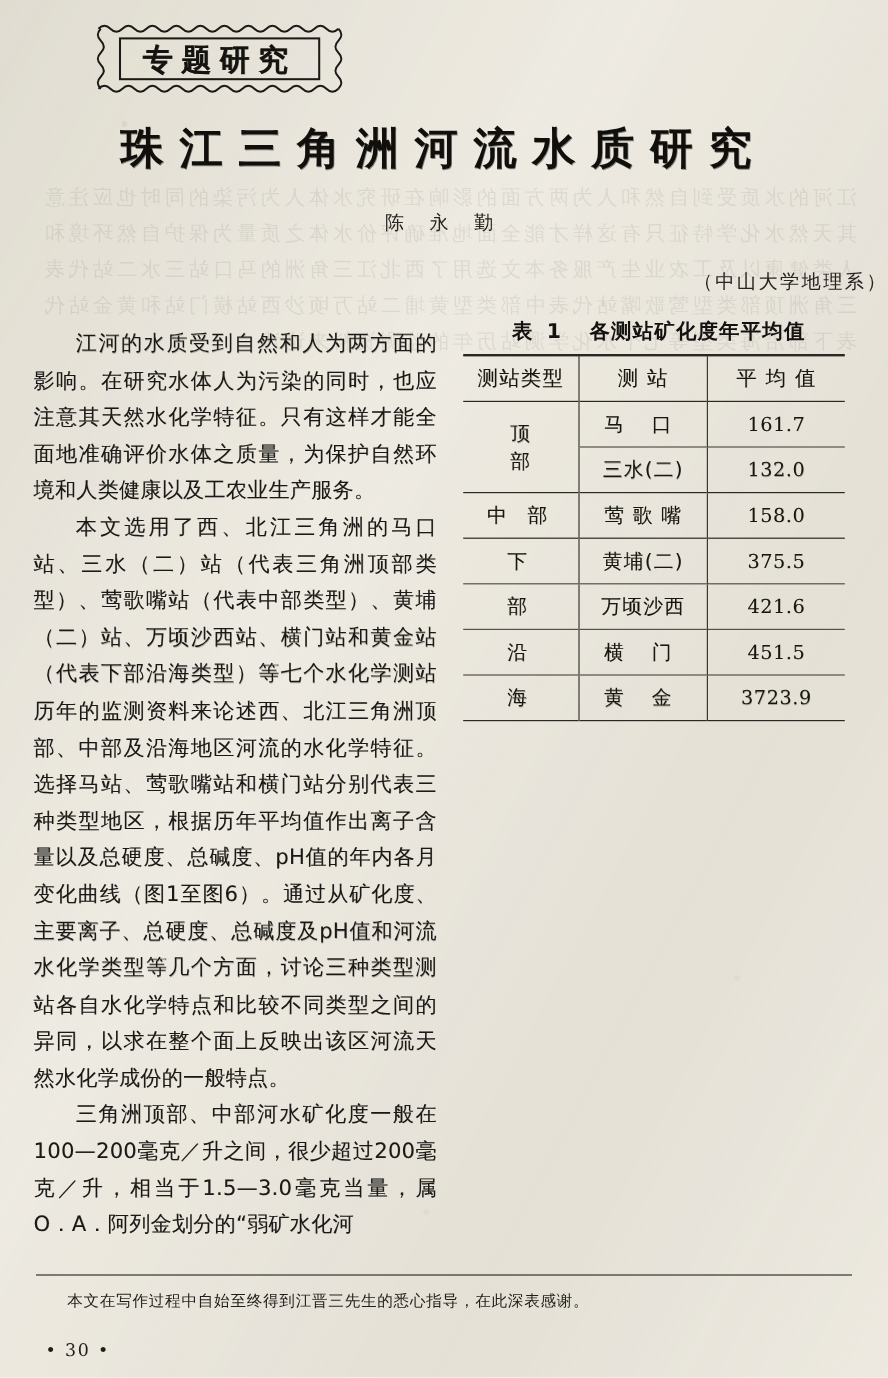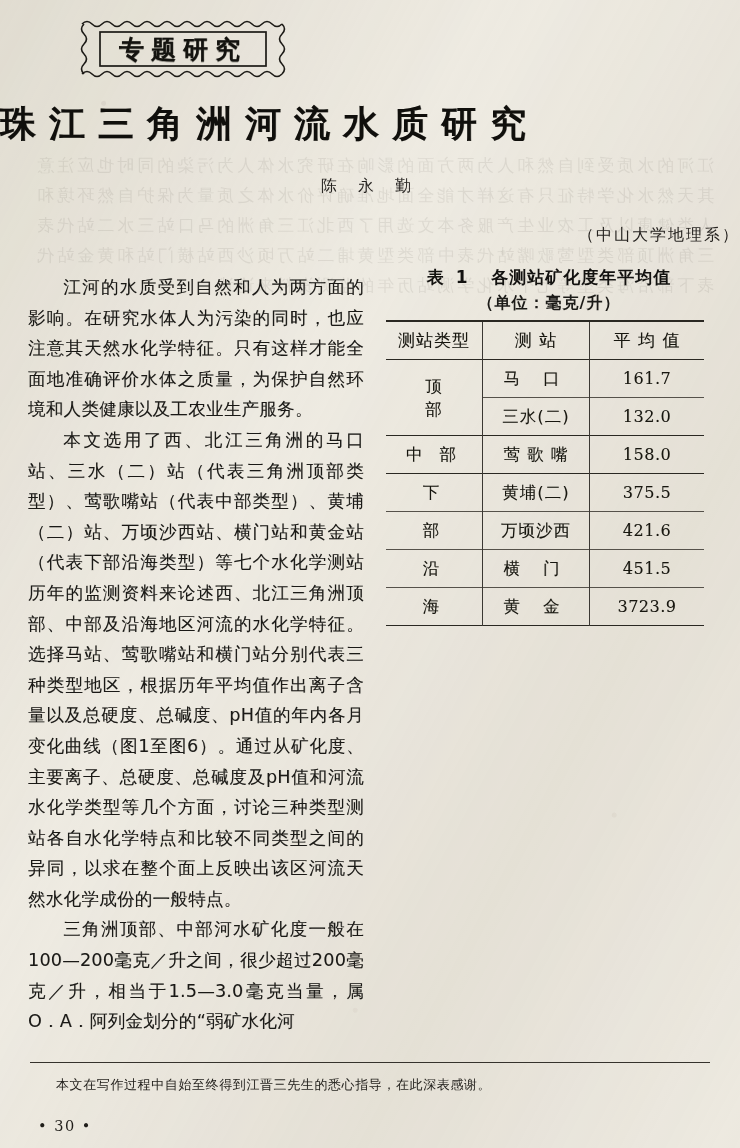--- a/index.html
+++ b/index.html
@@ -45,21 +45,21 @@
     position:absolute;left:0;top:0;width:210px;height:62px;
     display:flex;align-items:center;justify-content:center;
     font-size:25px;font-weight:bold;letter-spacing:7px;
     font-family:"DejaVu Sans","Liberation Sans",sans-serif;
     color:#14130f;
     text-shadow:.5px 0 0 rgba(20,19,15,.5), 0 .5px 0 rgba(20,19,15,.35);
   }
 
   
   .doc-title{
-    position:absolute;left:0;top:100px;width:740px;text-align:left;
+    position:absolute;left:0;top:100px;width:740px;text-align:center;
     font-size:36px;font-weight:bold;letter-spacing:13px;
     color:#100f0c;
     text-shadow:.6px .4px 0 rgba(16,15,12,.45);
   }
   .author{
     position:absolute;left:0;top:176px;width:740px;text-align:center;
     font-size:16px;letter-spacing:8px;color:#262320;
   }
   .affil{
     position:absolute;left:0;top:225px;width:740px;text-align:right;
@@ -166,21 +166,20 @@
       <p>本文选用了西、北江三角洲的马口站、三水（二）站（代表三角洲顶部类型）、莺歌嘴站（代表中部类型）、黄埔（二）站、万顷沙西站、横门站和黄金站（代表下部沿海类型）等七个水化学测站历年的监测资料来论述西、北江三角洲顶部、中部及沿海地区河流的水化学特征。选择马站、莺歌嘴站和横门站分别代表三种类型地区，根据历年平均值作出离子含量以及总硬度、总碱度、pH值的年内各月变化曲线（图1至图6）。通过从矿化度、主要离子、总硬度、总碱度及pH值和河流水化学类型等几个方面，讨论三种类型测站各自水化学特点和比较不同类型之间的异同，以求在整个面上反映出该区河流天然水化学成份的一般特点。</p>
       <p>三角洲顶部、中部河水矿化度一般在100—200毫克／升之间，很少超过200毫克／升，相当于1.5—3.0毫克当量，属О．А．阿列金划分的“弱矿水化河</p>
     </div>
   </div>
 
   <div class="col-right">
     <div class="tbl-title">
       <span class="t-no">表 1</span>
       &nbsp;&nbsp;<span>各测站矿化度年平均值</span>
     </div>
-    <div class="tbl-unit">（单位：毫克/升）</div>
 
     <table class="dtbl">
       <tbody>
         <tr class="thead rule-top rule-head">
           <td class="cell-type">测站类型</td>
           <td class="cell-st vl">测 站</td>
           <td class="cell-val vl">平 均 值</td>
         </tr>
 
         <tr class="rule-thin">

